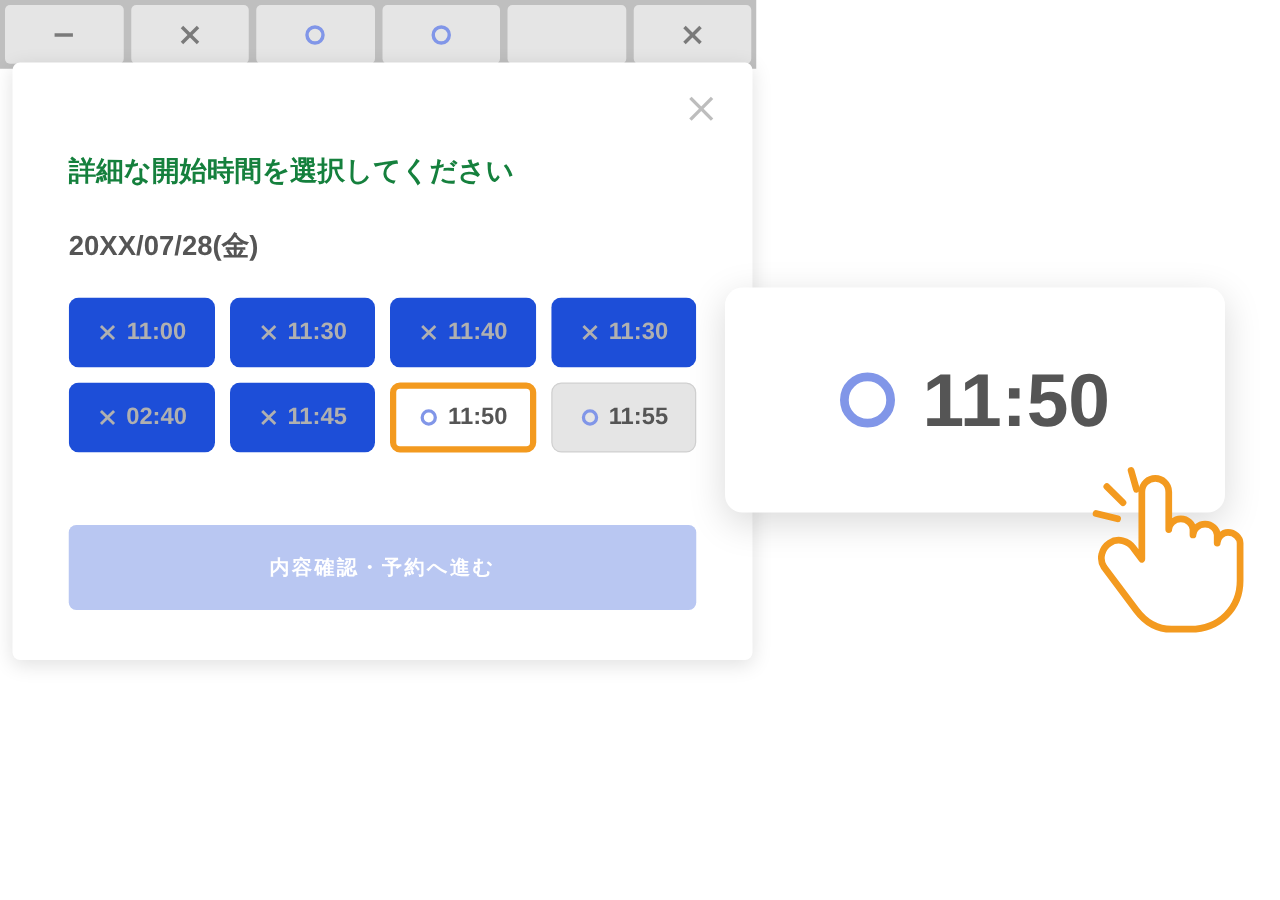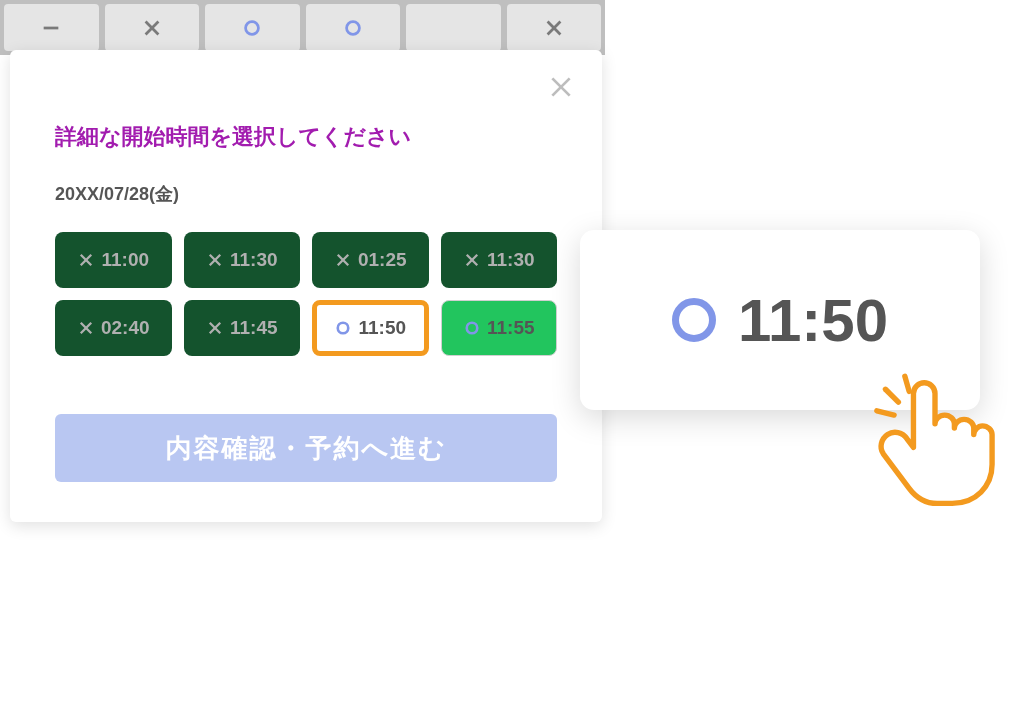--- a/index.html
+++ b/index.html
@@ -51,26 +51,26 @@
       cursor: pointer;
       display: flex;
       align-items: center;
       justify-content: center;
       color: #bdbdbd;
     }
     .close-btn svg { width: 26px; height: 26px; stroke-width: 2.5; }
     .modal-title {
       font-size: 22px;
       font-weight: 600;
-      color: #a21caf;
+      color: #15803d;
       margin-top: 42px;
       margin-bottom: 30px;
     }
     .modal-date {
-      font-size: 18px;
+      font-size: 22px;
       font-weight: 600;
       color: #555555;
       margin-bottom: 26px;
     }
     .slot-grid {
       display: grid;
       grid-template-columns: repeat(4, 1fr);
       gap: 12px 12px;
       margin-bottom: 58px;
     }
@@ -80,26 +80,26 @@
       display: flex;
       align-items: center;
       justify-content: center;
       gap: 6px;
       font-size: 19px;
       font-weight: 600;
       cursor: pointer;
       border: 2px solid transparent;
     }
     .slot.unavailable {
-      background: #14532d;
+      background: #1d4ed8;
       color: #b0b0b0;
       cursor: default;
     }
     .slot.available {
-      background: #22c55e;
+      background: #e5e5e5;
       border: 1px solid #d0d0d0;
       color: #555555;
       justify-content: center;
     }
     .slot.selected {
       background: #ffffff;
       border: 5px solid #f39a1f;
       color: #555555;
     }
     .slot-icon {
@@ -113,21 +113,21 @@
     .slot-icon.o { color: #8196e8; }
     .slot-icon svg { width: 100%; height: 100%; }
 
     .submit-btn {
       width: 100%;
       height: 68px;
       background: #b9c7f2;
       border: none;
       border-radius: 6px;
       color: #ffffff;
-      font-size: 26px;
+      font-size: 16px;
       font-weight: 600;
       cursor: pointer;
       letter-spacing: 2px;
     }
 
     .zoom-callout {
       position: absolute;
       top: 230px;
       left: 580px;
       width: 400px;
@@ -224,21 +224,21 @@
         </span>
         <span>11:30</span>
       </div>
       <div class="slot unavailable">
         <span class="slot-icon x">
           <svg viewBox="0 0 24 24" fill="none" stroke="currentColor" stroke-width="3">
             <line x1="5" y1="5" x2="19" y2="19"></line>
             <line x1="19" y1="5" x2="5" y2="19"></line>
           </svg>
         </span>
-        <span>01:25</span>
+        <span>11:40</span>
       </div>
       <div class="slot unavailable">
         <span class="slot-icon x">
           <svg viewBox="0 0 24 24" fill="none" stroke="currentColor" stroke-width="3">
             <line x1="5" y1="5" x2="19" y2="19"></line>
             <line x1="19" y1="5" x2="5" y2="19"></line>
           </svg>
         </span>
         <span>11:30</span>
       </div>

